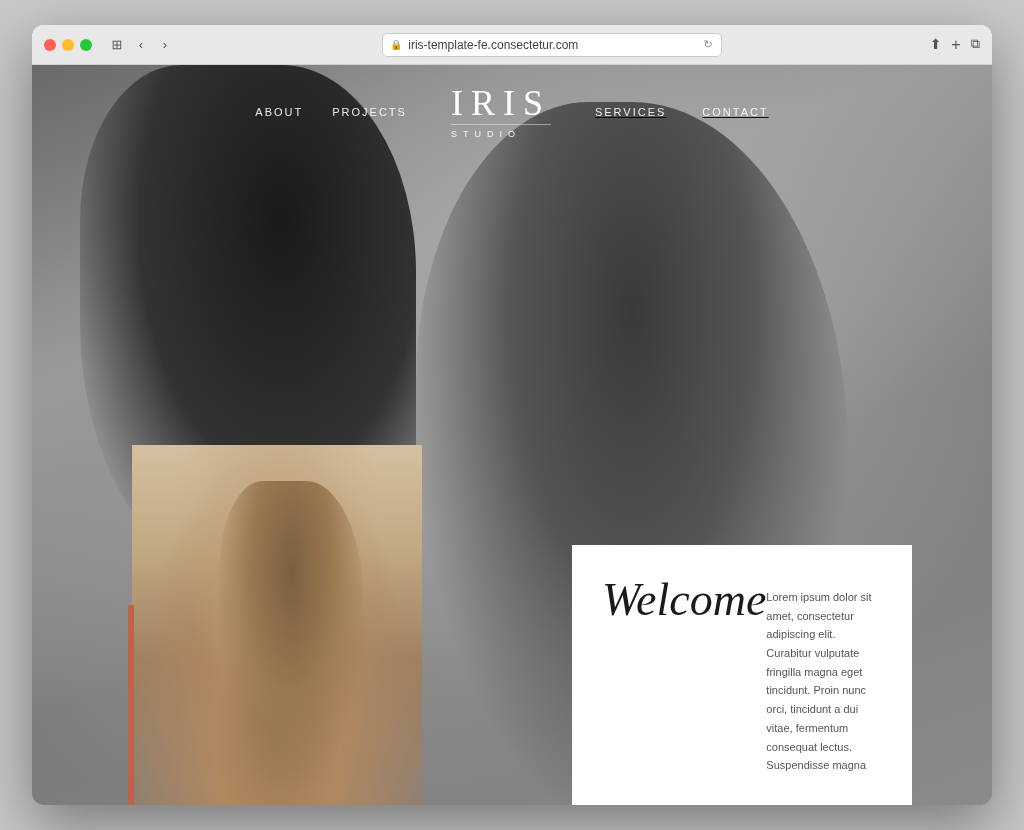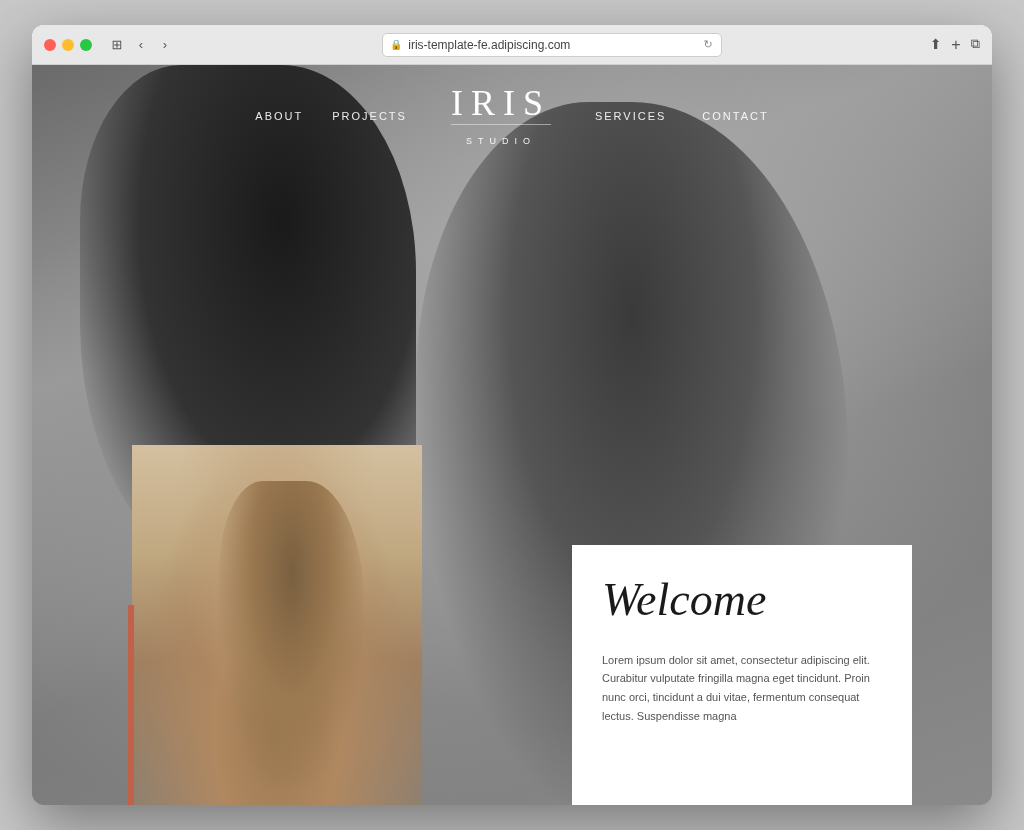--- a/index.html
+++ b/index.html
@@ -204,29 +204,29 @@
     }
 
     .logo-subtitle {
       font-size: 9px;
       letter-spacing: 6px;
       color: #fff;
       text-transform: uppercase;
       opacity: 0.9;
       margin-top: 3px;
       border-top: 1px solid rgba(255,255,255,0.5);
-      padding-top: 11px;
+      padding-top: 4px;
       width: 100%;
-      text-align: center;
     }
 
     .nav-right {
       display: flex;
       gap: 36px;
       align-items: center;
+      text-decoration: underline;
     }
 
     
     .bottom-content {
       position: absolute;
       bottom: 0;
       left: 0;
       right: 0;
       display: flex;
       height: 55%;
@@ -282,21 +282,20 @@
     .text-panel {
       position: absolute;
       right: 80px;
       bottom: 0;
       width: 340px;
       height: 260px;
       background: #fff;
       padding: 30px 30px 20px 30px;
       z-index: 6;
       display: flex;
-      flex-direction: column;
       justify-content: flex-start;
     }
 
     .welcome-title {
       font-size: 46px;
       font-weight: 400;
       color: #1a1a1a;
       font-family: Georgia, 'Times New Roman', serif;
       line-height: 1.1;
       margin-bottom: 12px;
@@ -323,21 +322,21 @@
       <div class="traffic-light tl-maximize"></div>
     </div>
     <div class="title-bar-controls">
       <div class="title-bar-icon">⊞</div>
       <div class="title-bar-icon">‹</div>
       <div class="title-bar-icon">›</div>
     </div>
     <div class="address-bar">
       <div class="address-input">
         <span class="lock-icon">🔒</span>
-        <span>iris-template-fe.adipiscing.com</span>
+        <span>iris-template-fe.consectetur.com</span>
         <span style="margin-left:auto;color:#888;font-size:11px;">↻</span>
       </div>
     </div>
     <div class="title-bar-right">
       <span style="font-size:14px;color:#555;">⬆</span>
       <span style="font-size:16px;color:#555;">+</span>
       <span style="font-size:13px;color:#555;">⧉</span>
     </div>
   </div>
 

